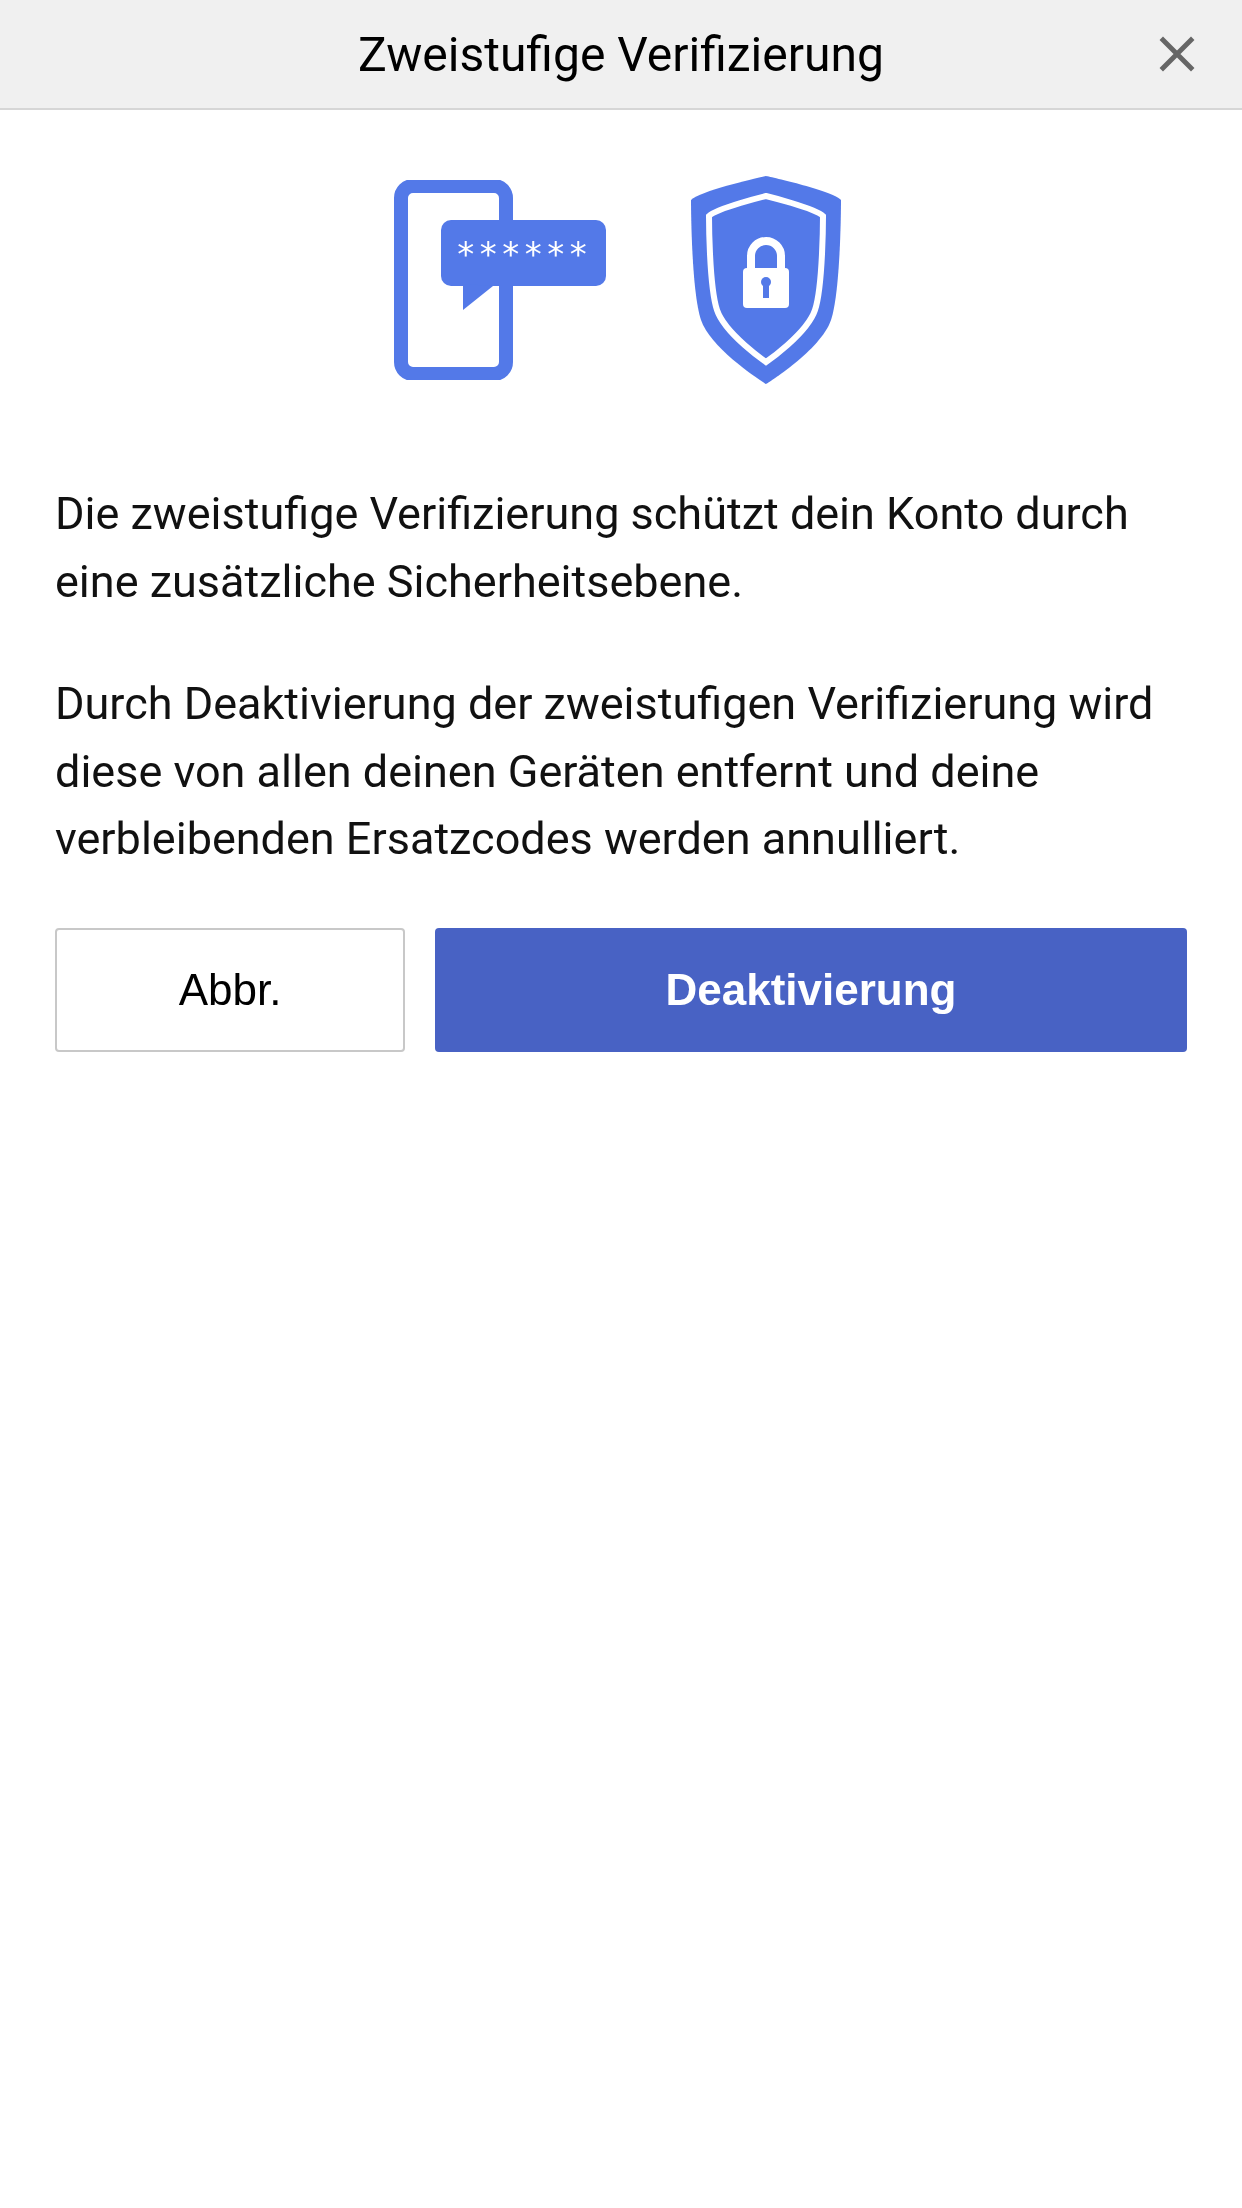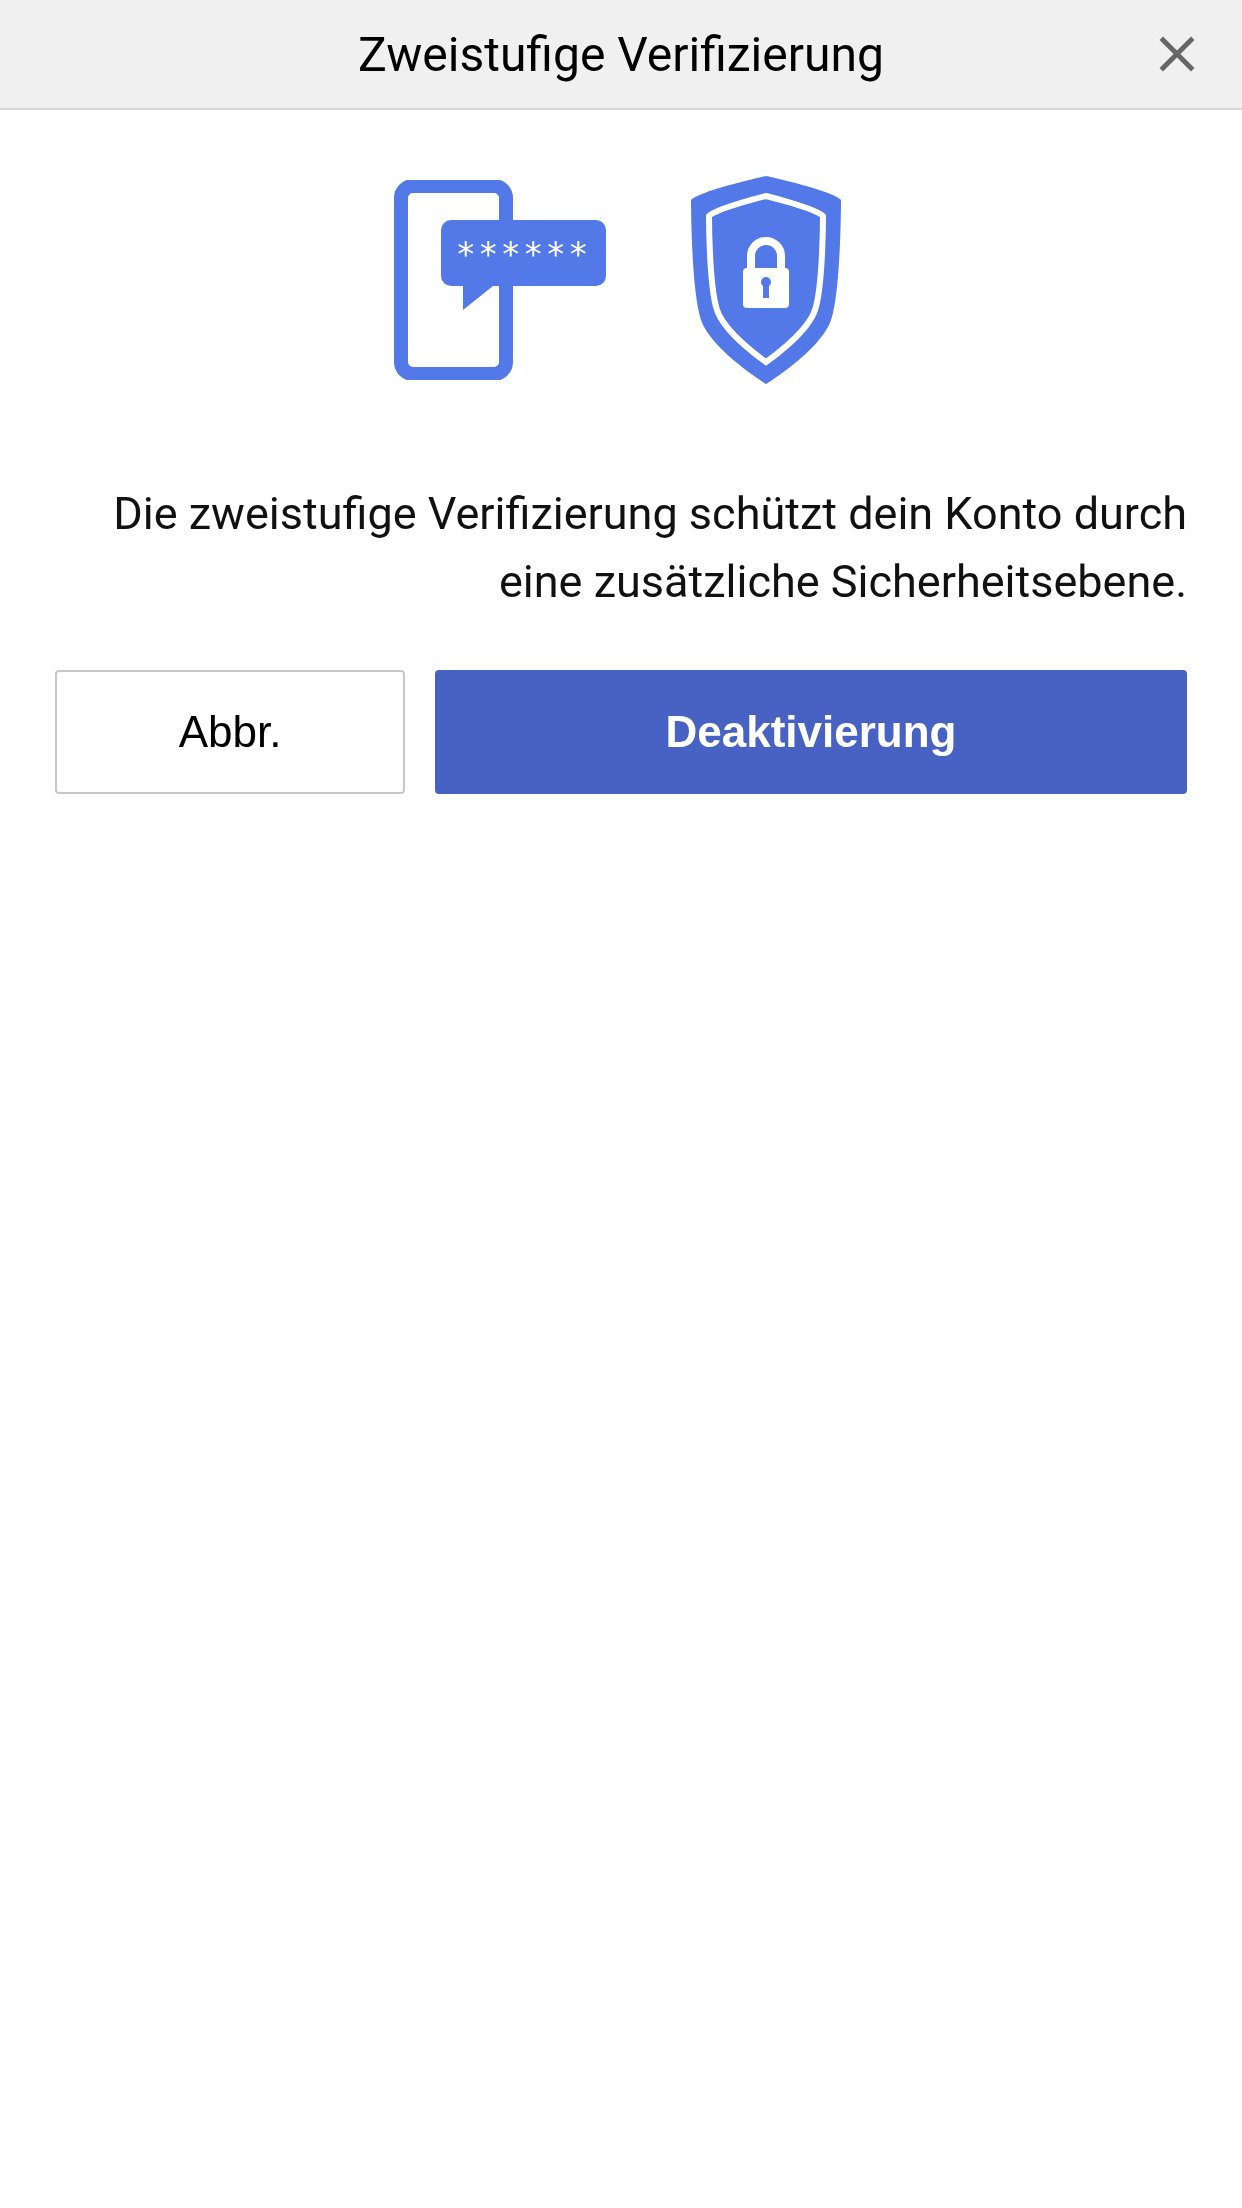--- a/index.html
+++ b/index.html
@@ -53,21 +53,20 @@
       align-items: center;
       gap: 60px;
       margin-top: 10px;
       margin-bottom: 90px;
     }
     .paragraph {
       font-size: 45px;
       line-height: 1.5;
       color: #111;
       margin-bottom: 55px;
-      text-align: right;
     }
     .button-row {
       display: flex;
       gap: 30px;
       margin-top: 30px;
     }
     .btn {
       height: 124px;
       display: flex;
       align-items: center;
@@ -123,18 +122,19 @@
       <rect x="72" y="98" width="46" height="40" rx="4" fill="#ffffff"></rect>
 
       <path d="M80 98 L80 86 A15 15 0 0 1 110 86 L110 98" fill="none" stroke="#ffffff" stroke-width="8"></path>
 
       <circle cx="95" cy="112" r="5" fill="#5379e8"></circle>
       <rect x="92" y="114" width="6" height="14" fill="#5379e8"></rect>
     </svg>
   </div>
 
   <p class="paragraph">Die zweistufige Verifizierung schützt dein Konto durch eine zusätzliche Sicherheitsebene.</p>
+  <p class="paragraph">Durch Deaktivierung der zweistufigen Verifizierung wird diese von allen deinen Geräten entfernt und deine verbleibenden Ersatzcodes werden annulliert.</p>
 
   <div class="button-row">
     <button class="btn btn-cancel">Abbr.</button>
     <button class="btn btn-deactivate">Deaktivierung</button>
   </div>
 </div>
 
 </body></html>

